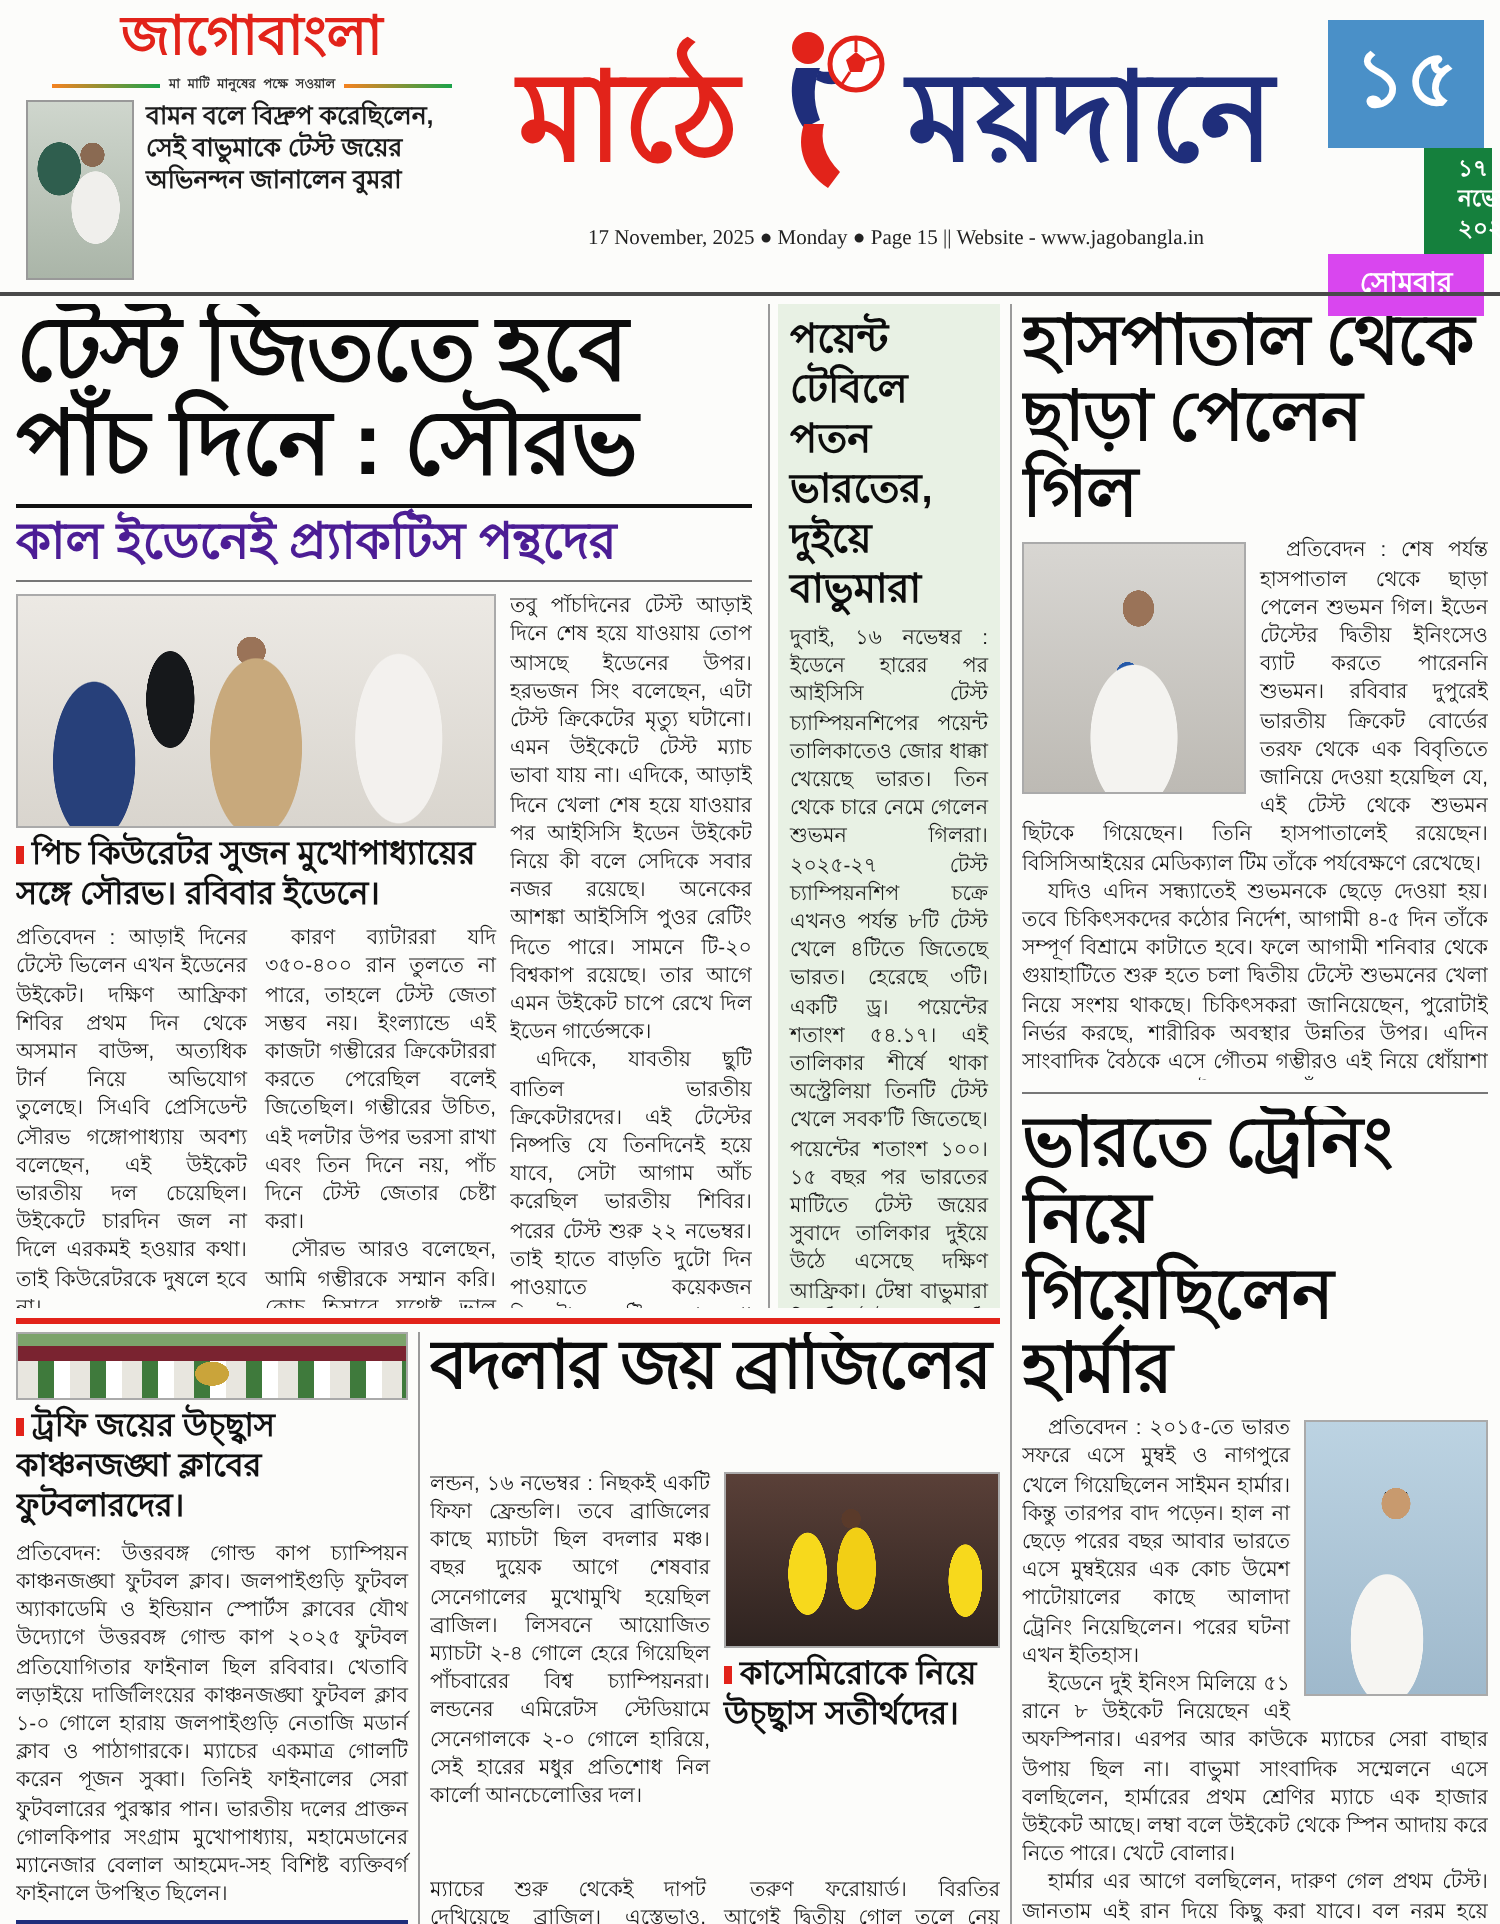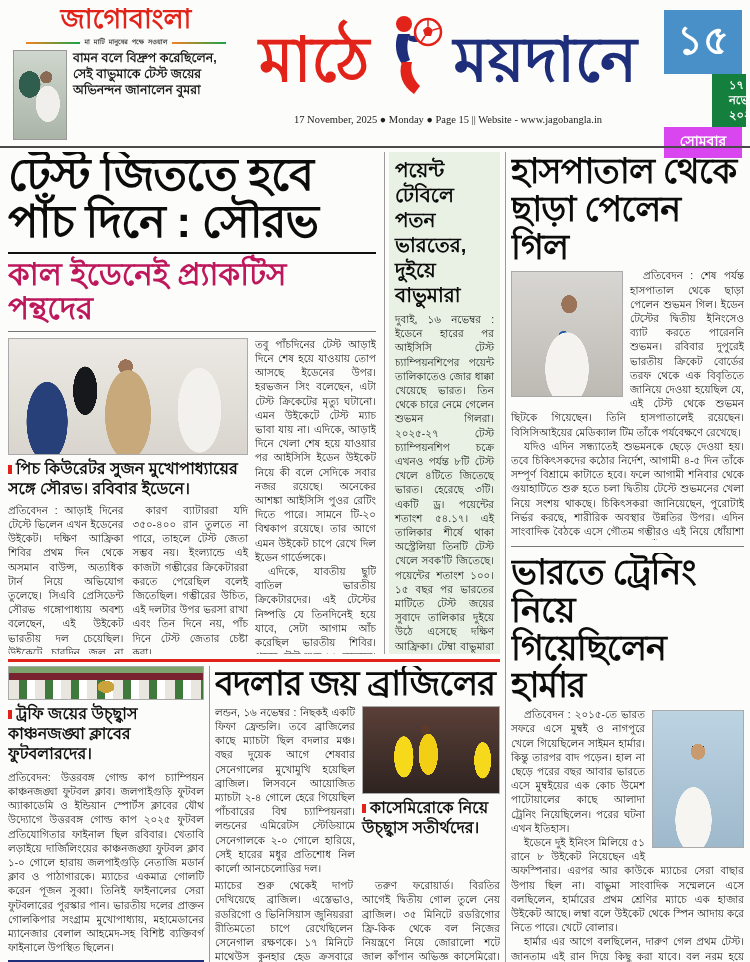--- a/index.html
+++ b/index.html
@@ -42,21 +42,21 @@
   .left-region { width:492px; flex:0 0 auto; display:flex; flex-direction:column; }
   .main-vrule { width:1px; background:#9a9a9a; margin:0 5px; }
   .right-region { flex:1; display:flex; flex-direction:column; overflow:hidden; }
   
   .top-left { display:flex; height:502px; overflow:hidden; }
   .lead-article { width:372px; flex:0 0 auto; padding-right:4px; }
   .lead-vrule { width:1px; background:#9a9a9a; margin:0 4px; }
   .points-panel { flex:1; background:#e8f1e4; padding:6px 6px; overflow:hidden; }
   h1.lead-h { margin:0; font-size:45px; line-height:1.04; font-weight:800; color:#0c0c0c; letter-spacing:-1px; }
   .thin-rule { height:2px; background:#111; margin:6px 0 4px; }
-  h2.lead-sub { margin:0; font-size:31px; font-weight:800; color:#be185d; line-height:1.1; }
+  h2.lead-sub { margin:0; font-size:25px; font-weight:800; color:#4c1d95; line-height:1.1; }
   .gray-rule { height:1px; background:#777; margin:5px 0 6px; }
   .lead-body { display:flex; gap:7px; }
   .lead-left { width:240px; flex:0 0 auto; }
   .photo-sourav {
     width:240px; height:117px; border:1px solid #aaa;
     background:
       radial-gradient(34px 66px at 16% 72%, #27407a 0 60%, transparent 61%),
       radial-gradient(20px 40px at 32% 45%, #16181b 0 60%, transparent 61%),
       radial-gradient(38px 74px at 50% 66%, #c8a97c 0 60%, transparent 61%),
       radial-gradient(36px 70px at 80% 62%, #f3f1ee 0 60%, transparent 61%),
@@ -82,21 +82,21 @@
       linear-gradient(180deg,#7ca36b 0 18%, transparent 18%),
       linear-gradient(180deg, transparent 18%, #7a2330 18% 42%, transparent 42%),
       radial-gradient(14px 10px at 50% 62%, #caa43a 0 60%, transparent 61%),
       repeating-linear-gradient(90deg,#e8e6df 0 10px,#3f7a3c 10px 18px,#fff 18px 26px),
       linear-gradient(#568a47,#4a7c3d);
     background-blend-mode:normal;
   }
   .kanchen .body-text { margin-top:2px; }
   .navy-rule { height:4px; background:#1f2e7b; margin-top:5px; }
   .bl-vrule { width:1px; background:#9a9a9a; margin:0 5px; }
-  .brazil { flex:1; display:flex; flex-direction:column; overflow:hidden; }
+  .brazil { flex:1; display:flex; flex-direction:column; overflow:hidden;gap:30px; }
   h1.brazil-h { margin:0 0 4px; font-size:34px; font-weight:800; color:#0c0c0c; letter-spacing:-1px; line-height:1.05; }
   .brazil-top { display:flex; gap:7px; }
   .brazil-intro { width:140px; flex:0 0 auto; }
   .brazil-photo-wrap { flex:1; }
   .photo-brazil {
     width:100%; height:88px; border:1px solid #aaa;
     background:
       radial-gradient(16px 34px at 30% 58%, #f7d91c 0 60%, transparent 61%),
       radial-gradient(16px 34px at 48% 55%, #f2cf15 0 60%, transparent 61%),
       radial-gradient(14px 30px at 88% 62%, #f7d91c 0 60%, transparent 61%),

